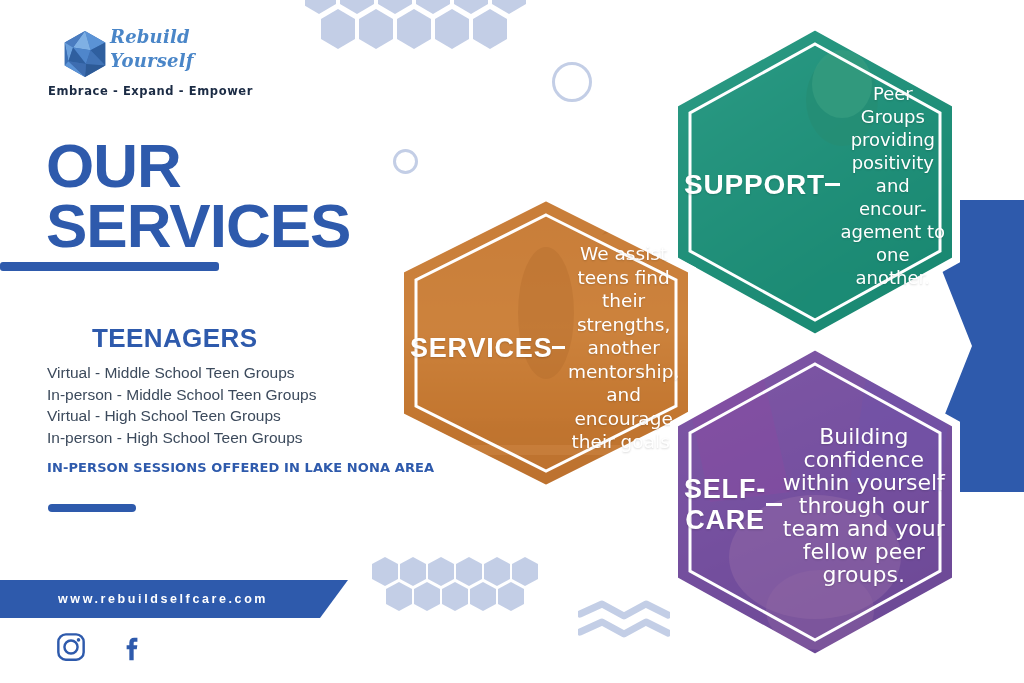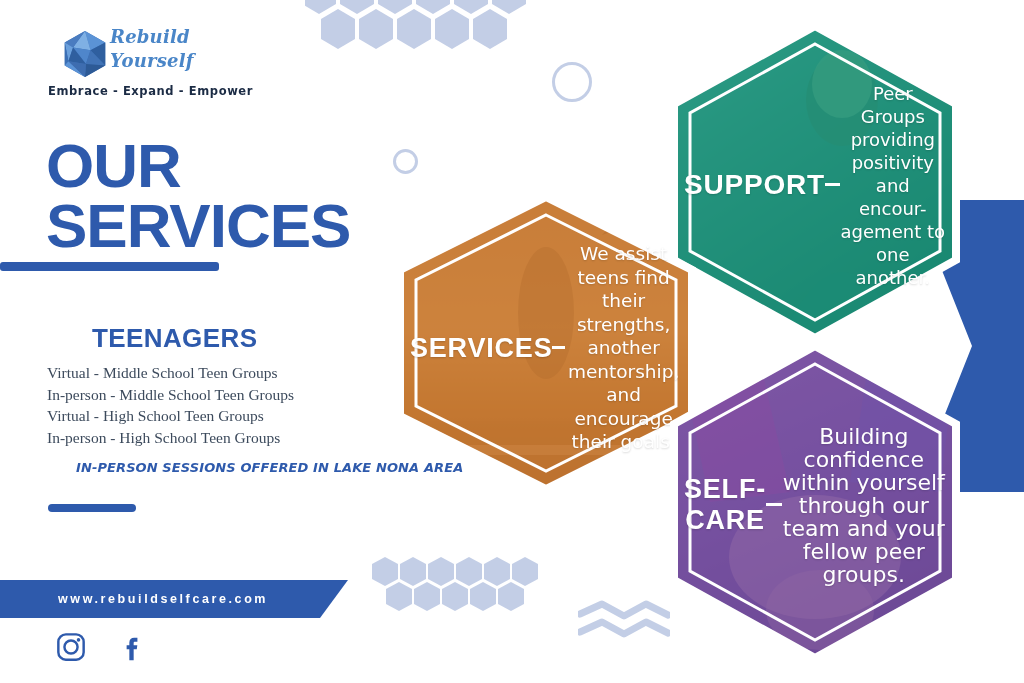--- a/index.html
+++ b/index.html
@@ -46,26 +46,26 @@
   .rule-main { position:absolute; left:0; top:262px; width:219px; height:9px; background:#2e5aac; border-radius:3px; }
   .rule-small { position:absolute; left:48px; top:504px; width:88px; height:8px; background:#2e5aac; border-radius:4px; }
 
   .sec-head {
     position:absolute; left:48px; top:323px;
     color:#2e5aac; font-weight:bold; font-size:26px; letter-spacing:.4px;margin-left:44px;
   }
   .sec-list {
     position:absolute; left:47px; top:362px; width:360px;
     color:#3c4a5c; font-size:15.5px; line-height:21.5px;
-    font-family:Liberation Serif, serif;
+    font-family:Liberation Sans, sans-serif;
   }
   .sec-note {
     position:absolute; left:47px; top:460px; width:420px;
-    color:#2e5aac; font-weight:bold; font-style:italic; font-size:13px;
-    letter-spacing:.1px; font-family:"DejaVu Sans", sans-serif;margin-left:29px;
+    color:#2e5aac; font-weight:bold; font-size:13px;
+    letter-spacing:.1px; font-family:"DejaVu Sans", sans-serif;
   }
 
   
   .url-banner { position:absolute; left:0; top:580px; width:348px; height:38px;padding-left:26px; }
   .url-banner .bg { position:absolute; inset:0; background:#2e5aac;
     clip-path:polygon(0 0, 348px 0, 320px 38px, 0 38px); }
   .url-text {
     position:absolute; left:58px; top:0; height:38px; line-height:38px;
     color:#ffffff; font-size:12.5px; font-weight:bold; letter-spacing:2.6px;
   }

